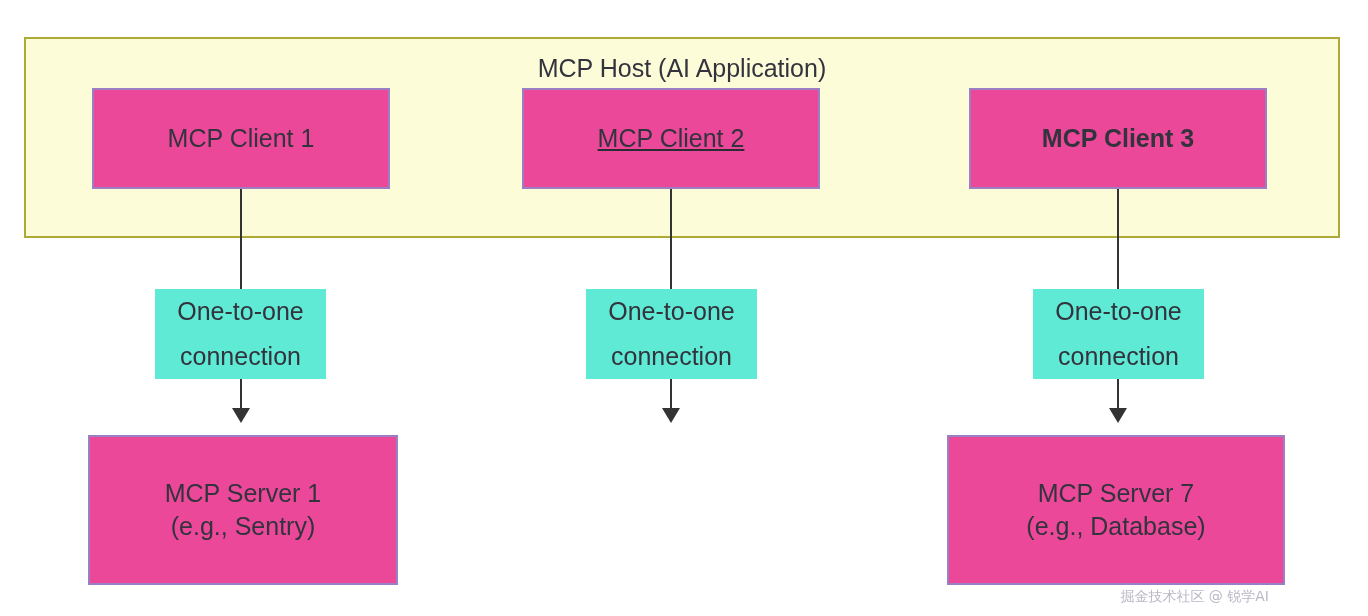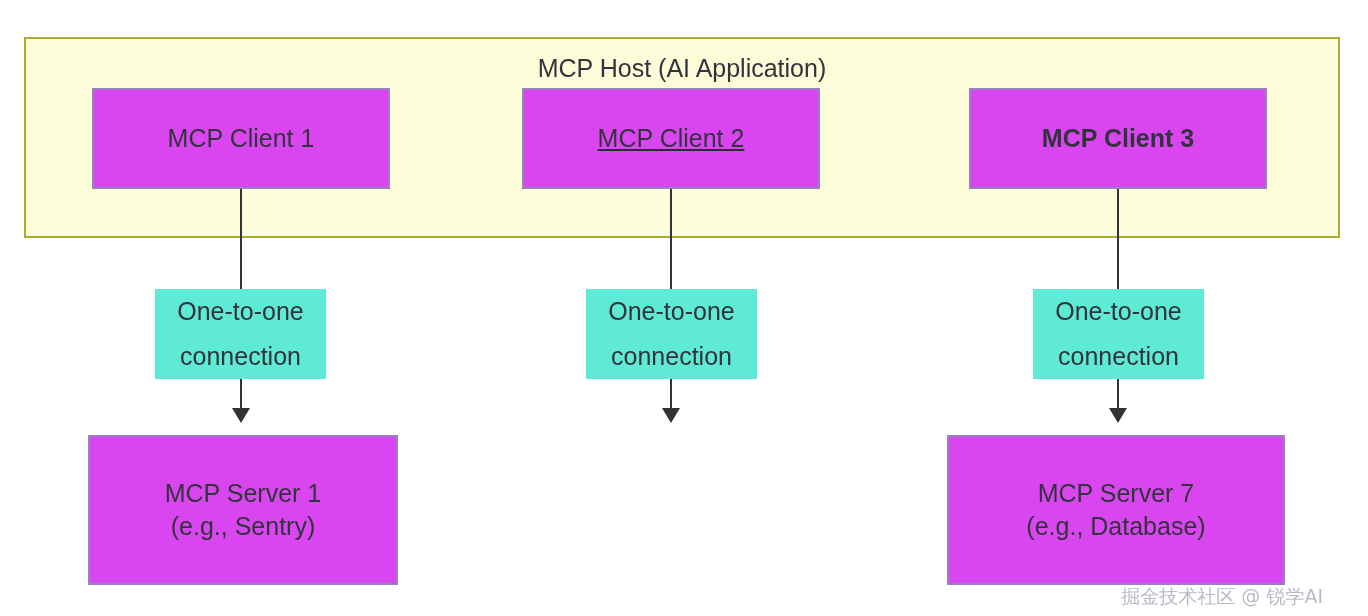--- a/index.html
+++ b/index.html
@@ -14,21 +14,20 @@
     overflow: hidden;
     font-family: "Liberation Sans", sans-serif;
     color: #2b2b33;
   }
 
   #diagram-canvas {
     position: absolute;
     inset: 0;
     width: 1288px;
     height: 616px;
-    padding-left: 38px;
   }
 
   
   .host-container {
     position: absolute;
     left: 24px;
     top: 37px;
     width: 1316px;
     height: 201px;
     background: #fcfcd8;
@@ -46,21 +45,21 @@
     line-height: 30px;
     color: #33333d;
     white-space: nowrap;
     z-index: 4;
   }
 
   
   .node {
     position: absolute;
     box-sizing: border-box;
-    background: #d946ef;
+    background: #ec4899;
     border: 2px solid #9b7fc4;
     display: flex;
     align-items: center;
     justify-content: center;
     text-align: center;
     z-index: 5;
   }
   .node-label {
     font-size: 25px;
     line-height: 33px;
@@ -121,23 +120,23 @@
     top: 289px;
     height: 90px;
   }
   .edge-label-1 { left: 155px; width: 171px; }
   .edge-label-2 { left: 586px; width: 171px; }
   .edge-label-3 { left: 1033px; width: 171px; }
 
   
   .watermark {
     position: absolute;
-    right: 3px;
+    right: 19px;
     bottom: 8px;
-    font-size: 19px;
+    font-size: 14px;
     line-height: 24px;
     color: #b9b9c6;
     white-space: nowrap;
     z-index: 9;
     font-family: "DejaVu Sans", sans-serif;
   }
 </style>
 </head>
 <body>
 

